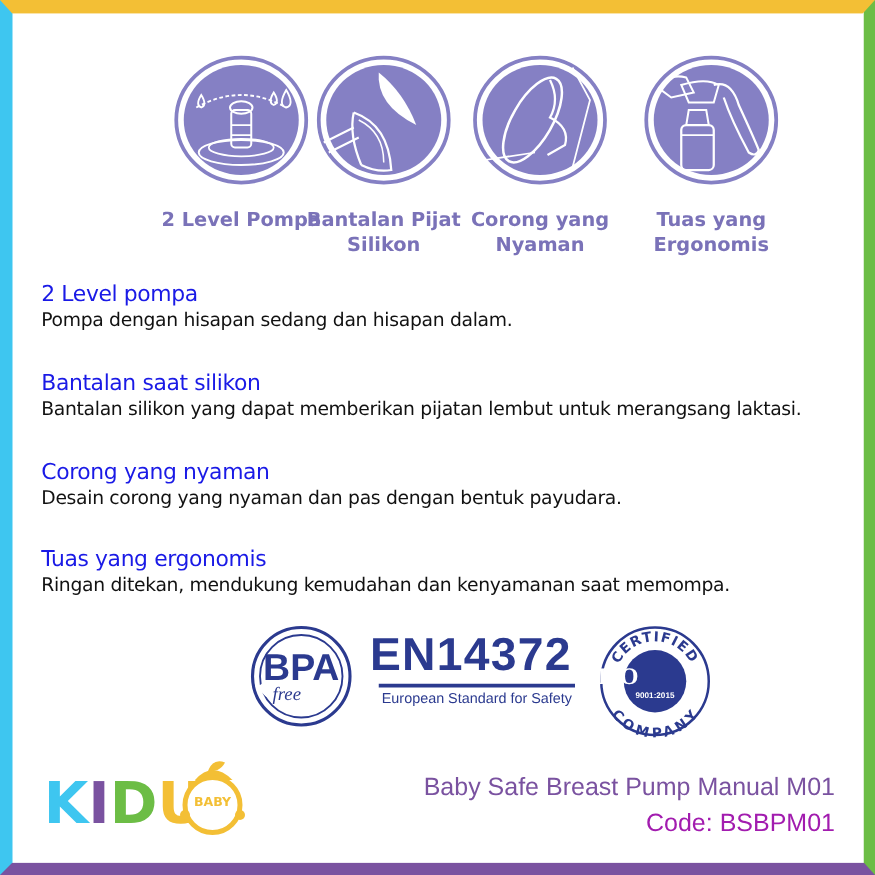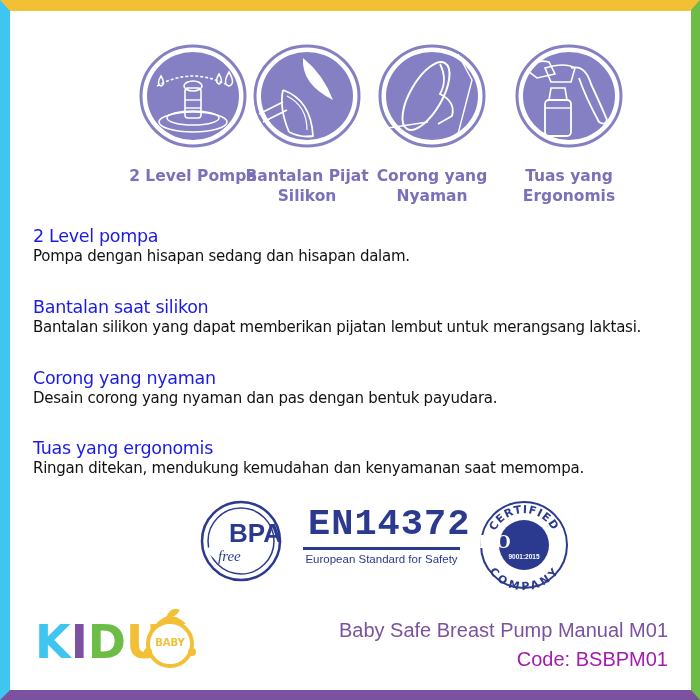--- a/index.html
+++ b/index.html
@@ -9,21 +9,21 @@
   .frame-left { position:absolute; left:0; top:0; width:10px; height:700px; background:#3ec6f0; }
   .frame-right { position:absolute; right:0; top:0; width:9px; height:700px; background:#6cbd45; }
   .frame-bottom { position:absolute; left:0; bottom:0; width:700px; height:10px; background:#7a52a0; clip-path:polygon(10px 0,691px 0,700px 10px,0 10px); z-index:2; }
   .icon { position:absolute; width:108px; height:104px; }
   .icon svg { width:100%; height:100%; }
   .icon-label { position:absolute; width:140px; text-align:center; color:#7a72b8; font-family:"DejaVu Sans", sans-serif; font-weight:bold; font-size:15.5px; line-height:20px; }
   .feature { position:absolute; left:33px; }
   .feature .title { color:#1a1ae6; font-family:"DejaVu Sans", sans-serif; font-size:17.5px; line-height:22px; letter-spacing:-0.3px; }
   .feature .desc { color:#111; font-family:"DejaVu Sans", sans-serif; font-size:15px; line-height:18px; letter-spacing:-0.25px; }
   .badge { position:absolute; }
-  .en-title { position:absolute; left:308px; top:503px; color:#2b3a8f; font-family:Liberation Mono, monospace; font-weight:bold; font-size:37px; letter-spacing:1px;text-align:right; }
+  .en-title { position:absolute; left:296px; top:503px; color:#2b3a8f; font-family:Liberation Sans, sans-serif; font-weight:bold; font-size:37px; letter-spacing:1px;text-align:right; }
   .en-line { position:absolute; left:303px; top:547px; width:157px; height:3px; background:#2b3a8f; }
   .en-sub { position:absolute; left:303px; top:553px; width:157px; text-align:center; color:#2b3a8f; font-family:"Liberation Sans", sans-serif; font-size:11.5px; }
   .logo { position:absolute; left:35px; top:612px; height:60px; }
   .logo span { font-family:"DejaVu Sans", sans-serif; font-weight:bold; font-size:46px; line-height:60px; display:inline-block; }
   .product-name { position:absolute; right:32px; top:619px; color:#7a52a0; font-family:"Liberation Sans", sans-serif; font-size:20px;margin-left:35px; }
   .product-code { position:absolute; right:32px; top:648px; color:#a21caf; font-family:"Liberation Sans", sans-serif; font-size:20px; }
 </style>
 </head>
 <body>
 
@@ -114,21 +114,21 @@
   <div class="title">Tuas yang ergonomis</div>
   <div class="desc">Ringan ditekan, mendukung kemudahan dan kenyamanan saat memompa.</div>
 </div>
 
 <div class="badge" style="left:200px;top:500px;width:82px;height:82px;">
   <svg viewBox="0 0 82 82" width="82" height="82">
     <circle cx="41" cy="41" r="39" fill="#fff" stroke="#2b3a8f" stroke-width="2.5"></circle>
     <circle cx="41" cy="41" r="33" fill="none" stroke="#2b3a8f" stroke-width="1.5"></circle>
     <path d="M8 48 Q20 66 44 64" fill="none" stroke="#fff" stroke-width="5"></path>
   </svg>
-  <div style="position:absolute;left:0;top:18px;width:82px;text-align:right;color:#2b3a8f;font-family:'Liberation Sans',sans-serif;font-weight:bold;font-size:26px;">BPA</div>
+  <div style="position:absolute;left:0;top:18px;width:82px;text-align:center;color:#2b3a8f;font-family:'Liberation Sans',sans-serif;font-weight:bold;font-size:30px;">BPA</div>
   <div style="position:absolute;left:18px;top:48px;color:#2b3a8f;font-family:'Liberation Serif',serif;font-style:italic;font-size:15px;">free</div>
 </div>
 
 <div class="en-title">EN14372</div>
 <div class="en-line"></div>
 <div class="en-sub">European Standard for Safety</div>
 
 <div class="badge" style="left:478px;top:500px;width:92px;height:90px;">
   <svg viewBox="0 0 92 90" width="92" height="90">
     <defs>

